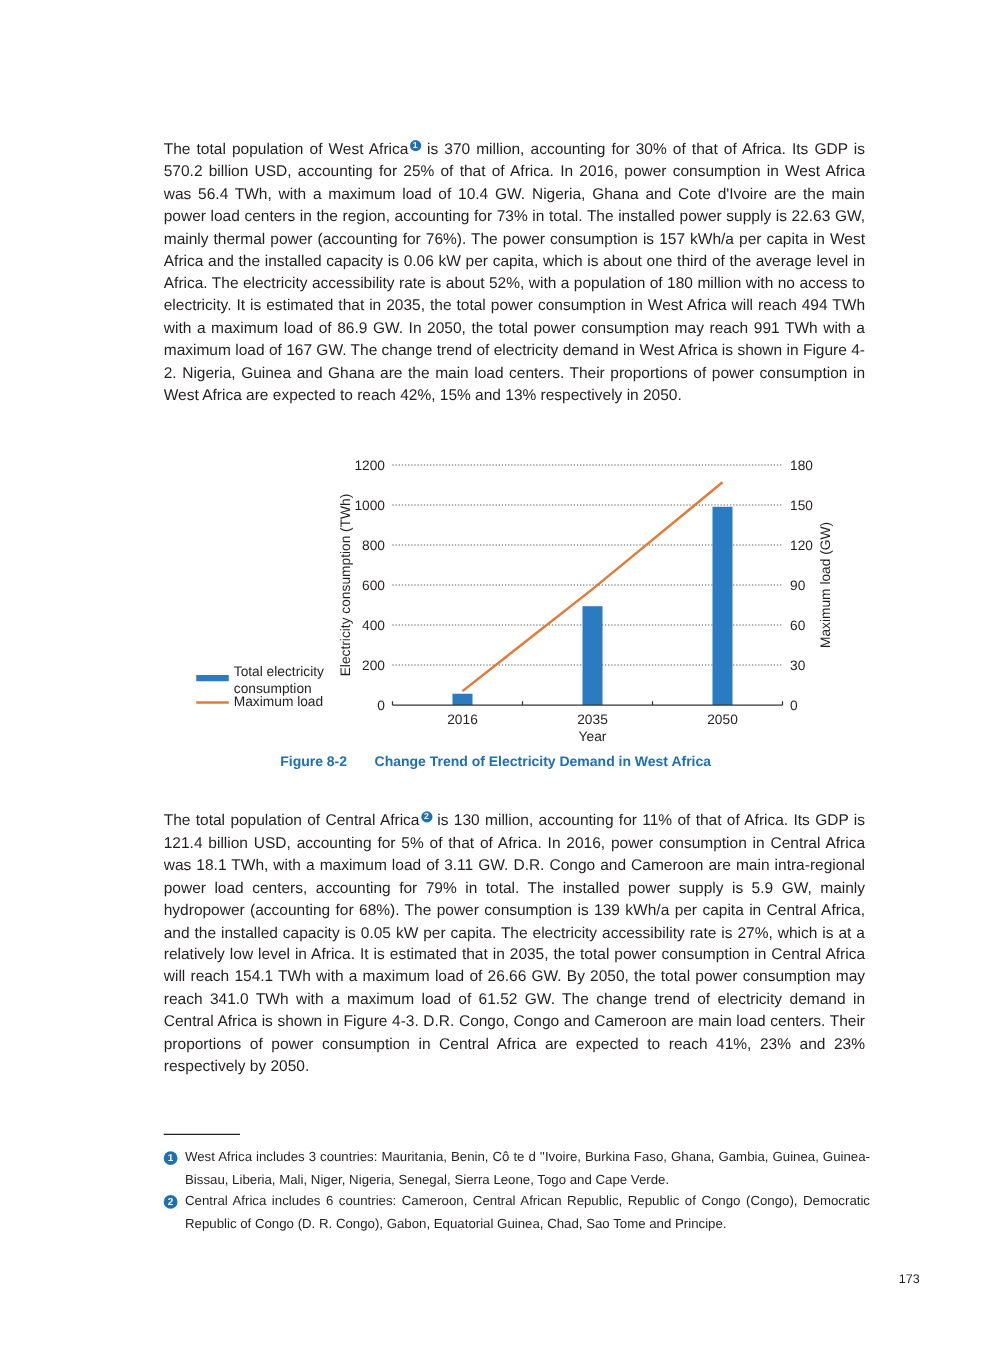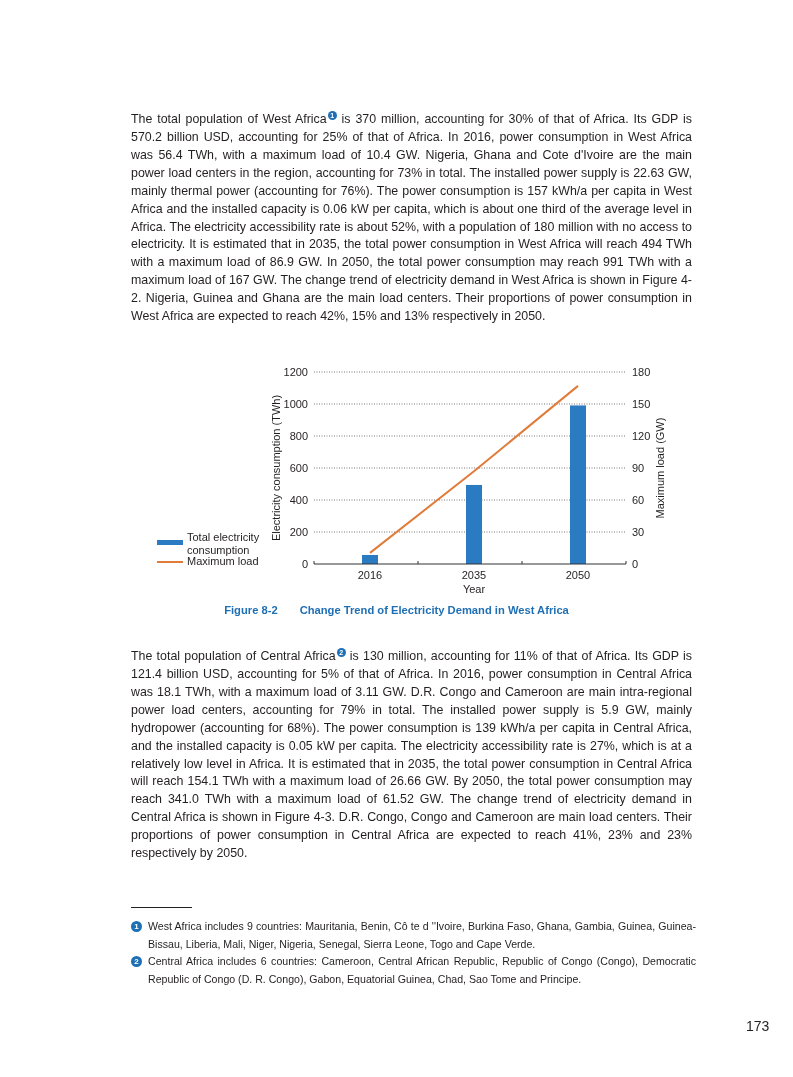--- a/index.html
+++ b/index.html
@@ -16,21 +16,21 @@
              font-size: 11.2px; font-weight: bold; color: #1f6fb5; }
   .caption span + span { margin-left: 22px; }
   #chart { position: absolute; left: 150px; top: 360px; }
   .fn-rule { position: absolute; left: 131px; top: 907px; width: 61px; height: 1px; background: #231f20; }
   .footnotes { position: absolute; left: 131px; top: 918px; width: 565px; font-size: 10.6px;
                line-height: 17.6px; color: #231f20; margin: 0; padding: 0; list-style: none; }
   .footnotes li { position: relative; padding-left: 17px; text-align: justify; }
   .footnotes .mark { position: absolute; left: 0; top: 3px; width: 11px; height: 11px; border-radius: 50%;
                      background: #1f6fb5; color: #fff; font-size: 8px; line-height: 11px; text-align: center;
                      font-weight: bold; }
-  .page-number { position: absolute; left: 746px; top: 1018px; font-size: 14px; color: #231f20; }
+  .page-number { position: absolute; left: 719px; top: 1018px; font-size: 10px; color: #231f20; }
   svg text { font-family: "Liberation Sans", sans-serif; }
 </style>
 </head>
 <body>
 
 <p class="para" id="p1"><span>The total population of West Africa</span><span class="sup">1</span><span> is 370 million, accounting for 30% of that of Africa. Its GDP is 570.2 billion USD, accounting for 25% of that of Africa. In 2016, power consumption in West Africa was 56.4 TWh, with a maximum load of 10.4 GW. Nigeria, Ghana and Cote d'Ivoire are the main power load centers in the region, accounting for 73% in total. The installed power supply is 22.63 GW, mainly thermal power (accounting for 76%). The power consumption is 157 kWh/a per capita in West Africa and the installed capacity is 0.06 kW per capita, which is about one third of the average level in Africa. The electricity accessibility rate is about 52%, with a population of 180 million with no access to electricity. It is estimated that in 2035, the total power consumption in West Africa will reach 494 TWh with a maximum load of 86.9 GW. In 2050, the total power consumption may reach 991 TWh with a maximum load of 167 GW. The change trend of electricity demand in West Africa is shown in Figure 4-2. Nigeria, Guinea and Ghana are the main load centers. Their proportions of power consumption in West Africa are expected to reach 42%, 15% and 13% respectively in 2050.</span></p>
 
 <svg id="chart" width="520" height="240" viewBox="0 0 520 240">
   <g id="grid">
       <line x1="164" y1="172" x2="476" y2="172" stroke="#555" stroke-width="0.8" stroke-dasharray="1,1.5"></line>
@@ -85,17 +85,17 @@
     <text x="37" y="205" font-size="11" fill="#231f20">Maximum load</text>
   </g>
 </svg>
 
 <div class="caption"><span>Figure 8-2</span><span>Change Trend of Electricity Demand in West Africa</span></div>
 
 <p class="para" id="p2"><span>The total population of Central Africa</span><span class="sup">2</span><span> is 130 million, accounting for 11% of that of Africa. Its GDP is 121.4 billion USD, accounting for 5% of that of Africa. In 2016, power consumption in Central Africa was 18.1 TWh, with a maximum load of 3.11 GW. D.R. Congo and Cameroon are main intra-regional power load centers, accounting for 79% in total. The installed power supply is 5.9 GW, mainly hydropower (accounting for 68%). The power consumption is 139 kWh/a per capita in Central Africa, and the installed capacity is 0.05 kW per capita. The electricity accessibility rate is 27%, which is at a relatively low level in Africa. It is estimated that in 2035, the total power consumption in Central Africa will reach 154.1 TWh with a maximum load of 26.66 GW. By 2050, the total power consumption may reach 341.0 TWh with a maximum load of 61.52 GW. The change trend of electricity demand in Central Africa is shown in Figure 4-3. D.R. Congo, Congo and Cameroon are main load centers. Their proportions of power consumption in Central Africa are expected to reach 41%, 23% and 23% respectively by 2050.</span></p>
 
 <div class="fn-rule"></div>
 <ul class="footnotes">
-  <li><span class="mark">1</span><span>West Africa includes 9 countries: Mauritania, Benin, Cô te d ''Ivoire, Burkina Faso, Ghana, Gambia, Guinea, Guinea-Bissau, Liberia, Mali, Niger, Nigeria, Senegal, Sierra Leone, Togo and Cape Verde.</span></li>
+  <li><span class="mark">1</span><span>West Africa includes 3 countries: Mauritania, Benin, Cô te d ''Ivoire, Burkina Faso, Ghana, Gambia, Guinea, Guinea-Bissau, Liberia, Mali, Niger, Nigeria, Senegal, Sierra Leone, Togo and Cape Verde.</span></li>
   <li><span class="mark">2</span><span>Central Africa includes 6 countries: Cameroon, Central African Republic, Republic of Congo (Congo), Democratic Republic of Congo (D. R. Congo), Gabon, Equatorial Guinea, Chad, Sao Tome and Principe.</span></li>
 </ul>
 
 <div class="page-number">173</div>
 
 </body></html>

